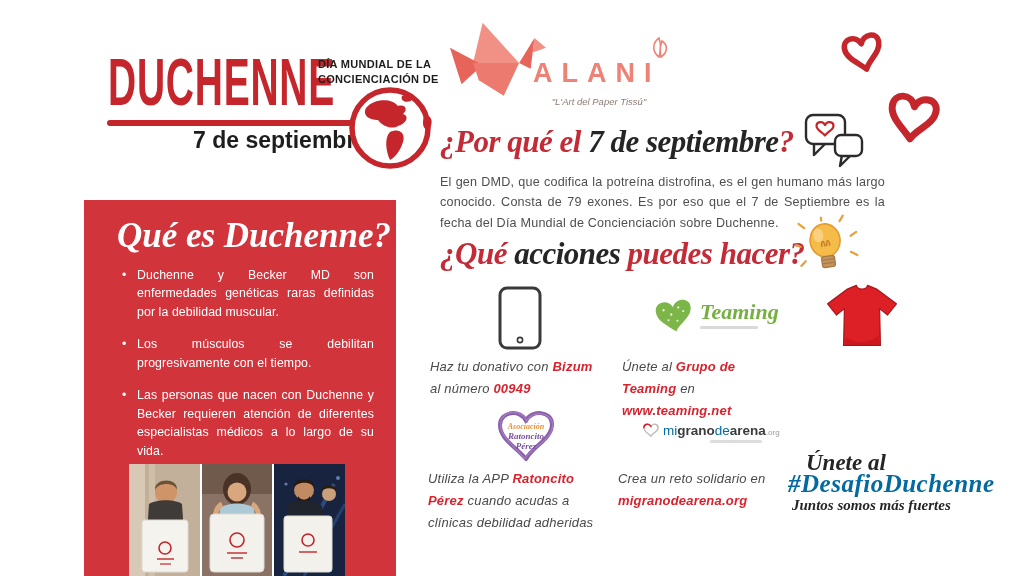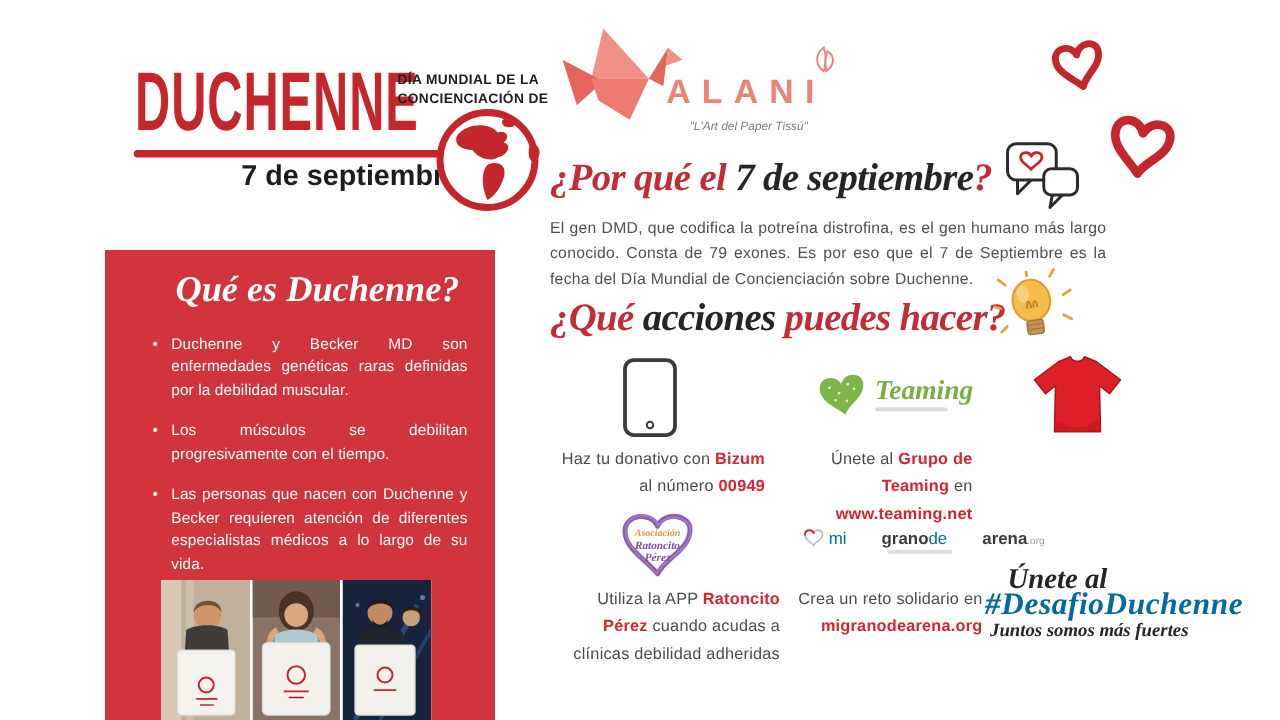--- a/index.html
+++ b/index.html
@@ -19,37 +19,37 @@
   .date{left:193px;top:127px;font-size:23px;font-weight:700;color:#1d1d1d;white-space:nowrap;}
   
   .alani-name{left:533px;top:58px;font-size:27px;font-weight:700;color:#ef8276;letter-spacing:9px;white-space:nowrap;text-align:right;}
   .alani-tag{left:514px;top:96px;width:170px;text-align:center;font-size:9.5px;font-style:italic;color:#8d7b74;}
   
   .heading{font-size:31px;letter-spacing:-0.5px;white-space:nowrap;}
   .why-body{left:440px;top:172px;width:445px;font-size:12.6px;line-height:1.62;color:#4f4f4f;
             text-align:justify;letter-spacing:.2px;}
   
   .panel{left:84px;top:200px;width:312px;height:376px;background:#d2343c;}
-  .panel-title{left:0;top:16px;width:340px;text-align:center;color:#ffffff;font-size:29px;}
+  .panel-title{left:0;top:16px;width:340px;text-align:center;color:#ffffff;font-size:35px;}
   .bullets{left:38px;top:66px;width:252px;margin:0;padding:0;list-style:none;}
   .bullets li{position:relative;padding-left:15px;margin-bottom:14px;color:#ffffff;
               font-size:12.3px;line-height:1.5;text-align:justify;letter-spacing:.1px;}
   .bullets li::before{content:"•";position:absolute;left:0;top:0;color:#ffffff;}
   .photo{left:45px;top:264px;width:216px;height:112px;display:flex;gap:2px;background:#ffffff;}
   .photo svg{display:block;}
   
-  .cap{font-size:13px;line-height:22px;text-align:right;color:#4a4a4a;letter-spacing:.2px;}
+  .cap{font-size:13px;line-height:22px;text-align:left;color:#4a4a4a;letter-spacing:.2px;font-style:italic;}
   
   .tlogo{display:flex;align-items:center;gap:4px;}
   .tname{font-family:"Liberation Serif",serif;font-style:italic;font-weight:700;
          font-size:22px;color:#76b043;line-height:1;}
   .ttag{height:3px;width:58px;background:#d9d9d9;border-radius:2px;margin-top:3px;}
   
   .mlogo{display:flex;align-items:center;gap:3px;font-size:13.5px;white-space:nowrap;}
-  .mgray{color:#0369a1;} .mbold{color:#3c3c3c;font-weight:700;margin-left:28px;} .morg{color:#9a9a9a;font-size:8px;}
+  .mgray{color:#0369a1;} .mbold{color:#3c3c3c;font-weight:700;} .morg{color:#9a9a9a;font-size:8px;}
   .mtag{height:2.5px;width:52px;background:#dcdcdc;border-radius:2px;margin:2px 0 0 68px;}
   
   .des1{left:806px;top:450px;font-size:23px;color:#252525;}
   .des2{left:788px;top:470px;font-size:25px;color:#0369a1;letter-spacing:.5px;}
   .des3{left:792px;top:497px;font-size:15px;color:#252525;}
   .footer{left:412px;top:541px;font-size:12px;color:#2b2b2b;white-space:nowrap;letter-spacing:.2px;}
   .footer b{font-weight:700;}
 </style>
 </head>
 <body>

